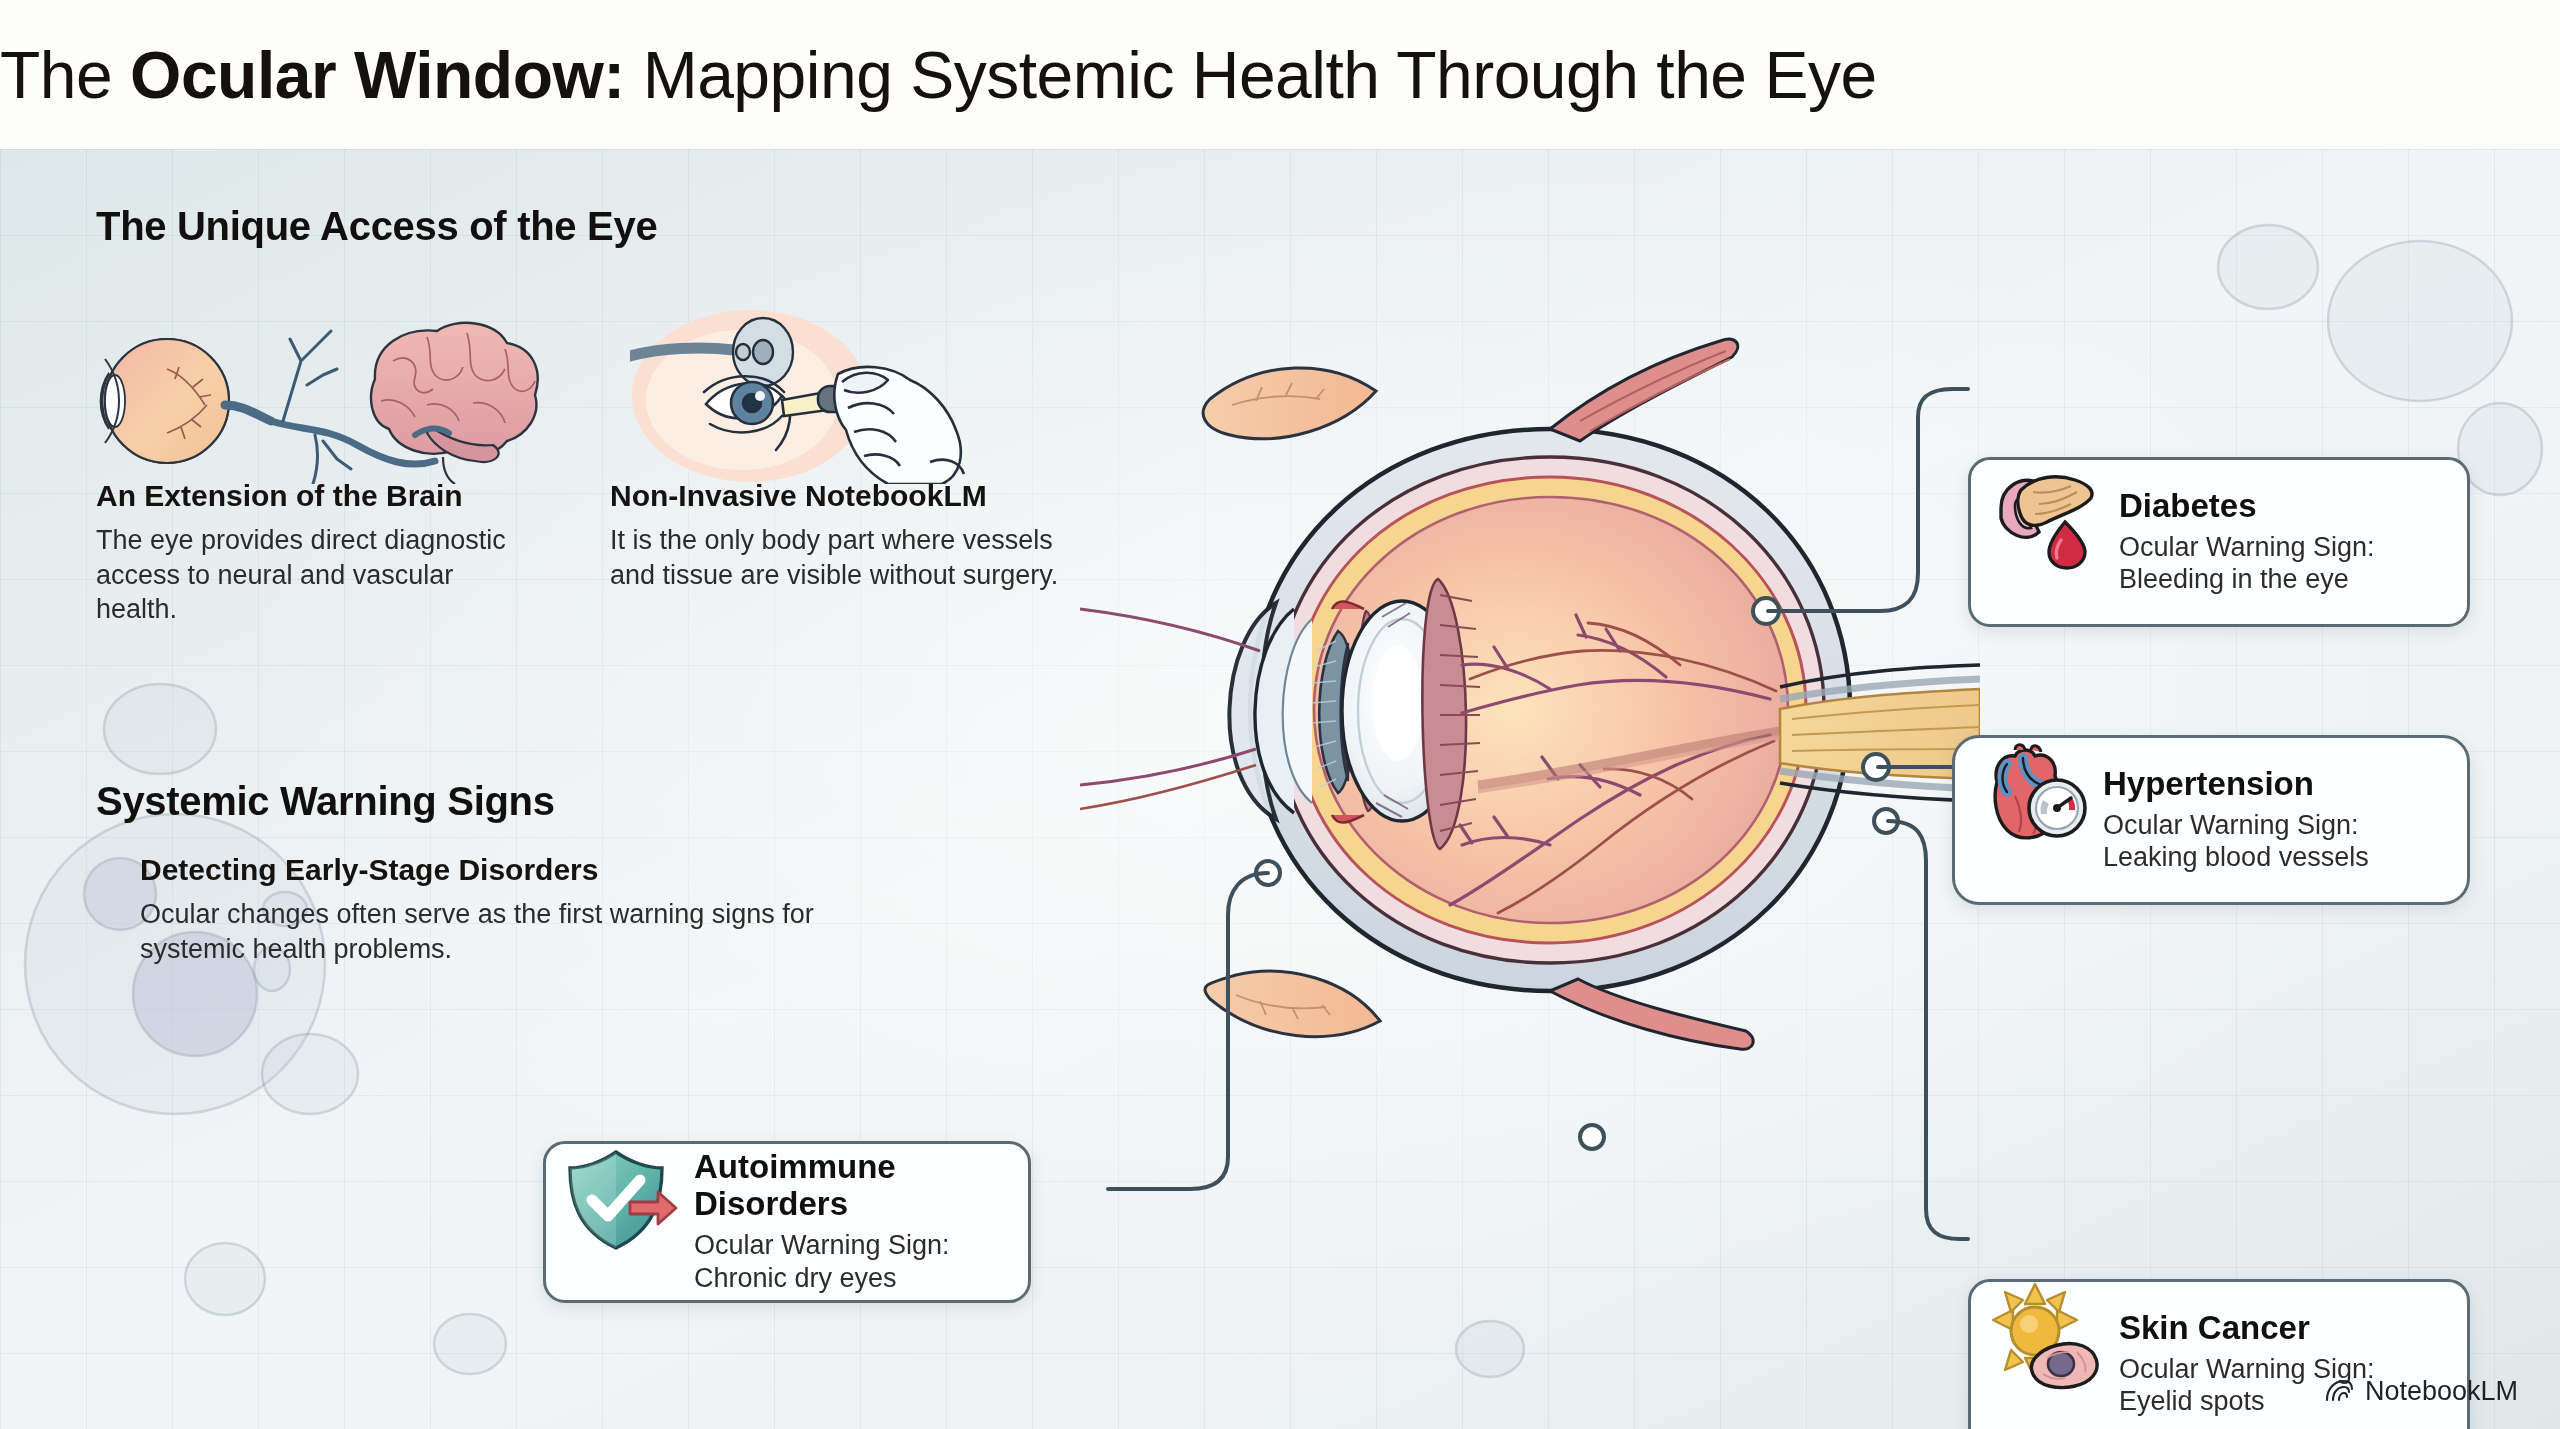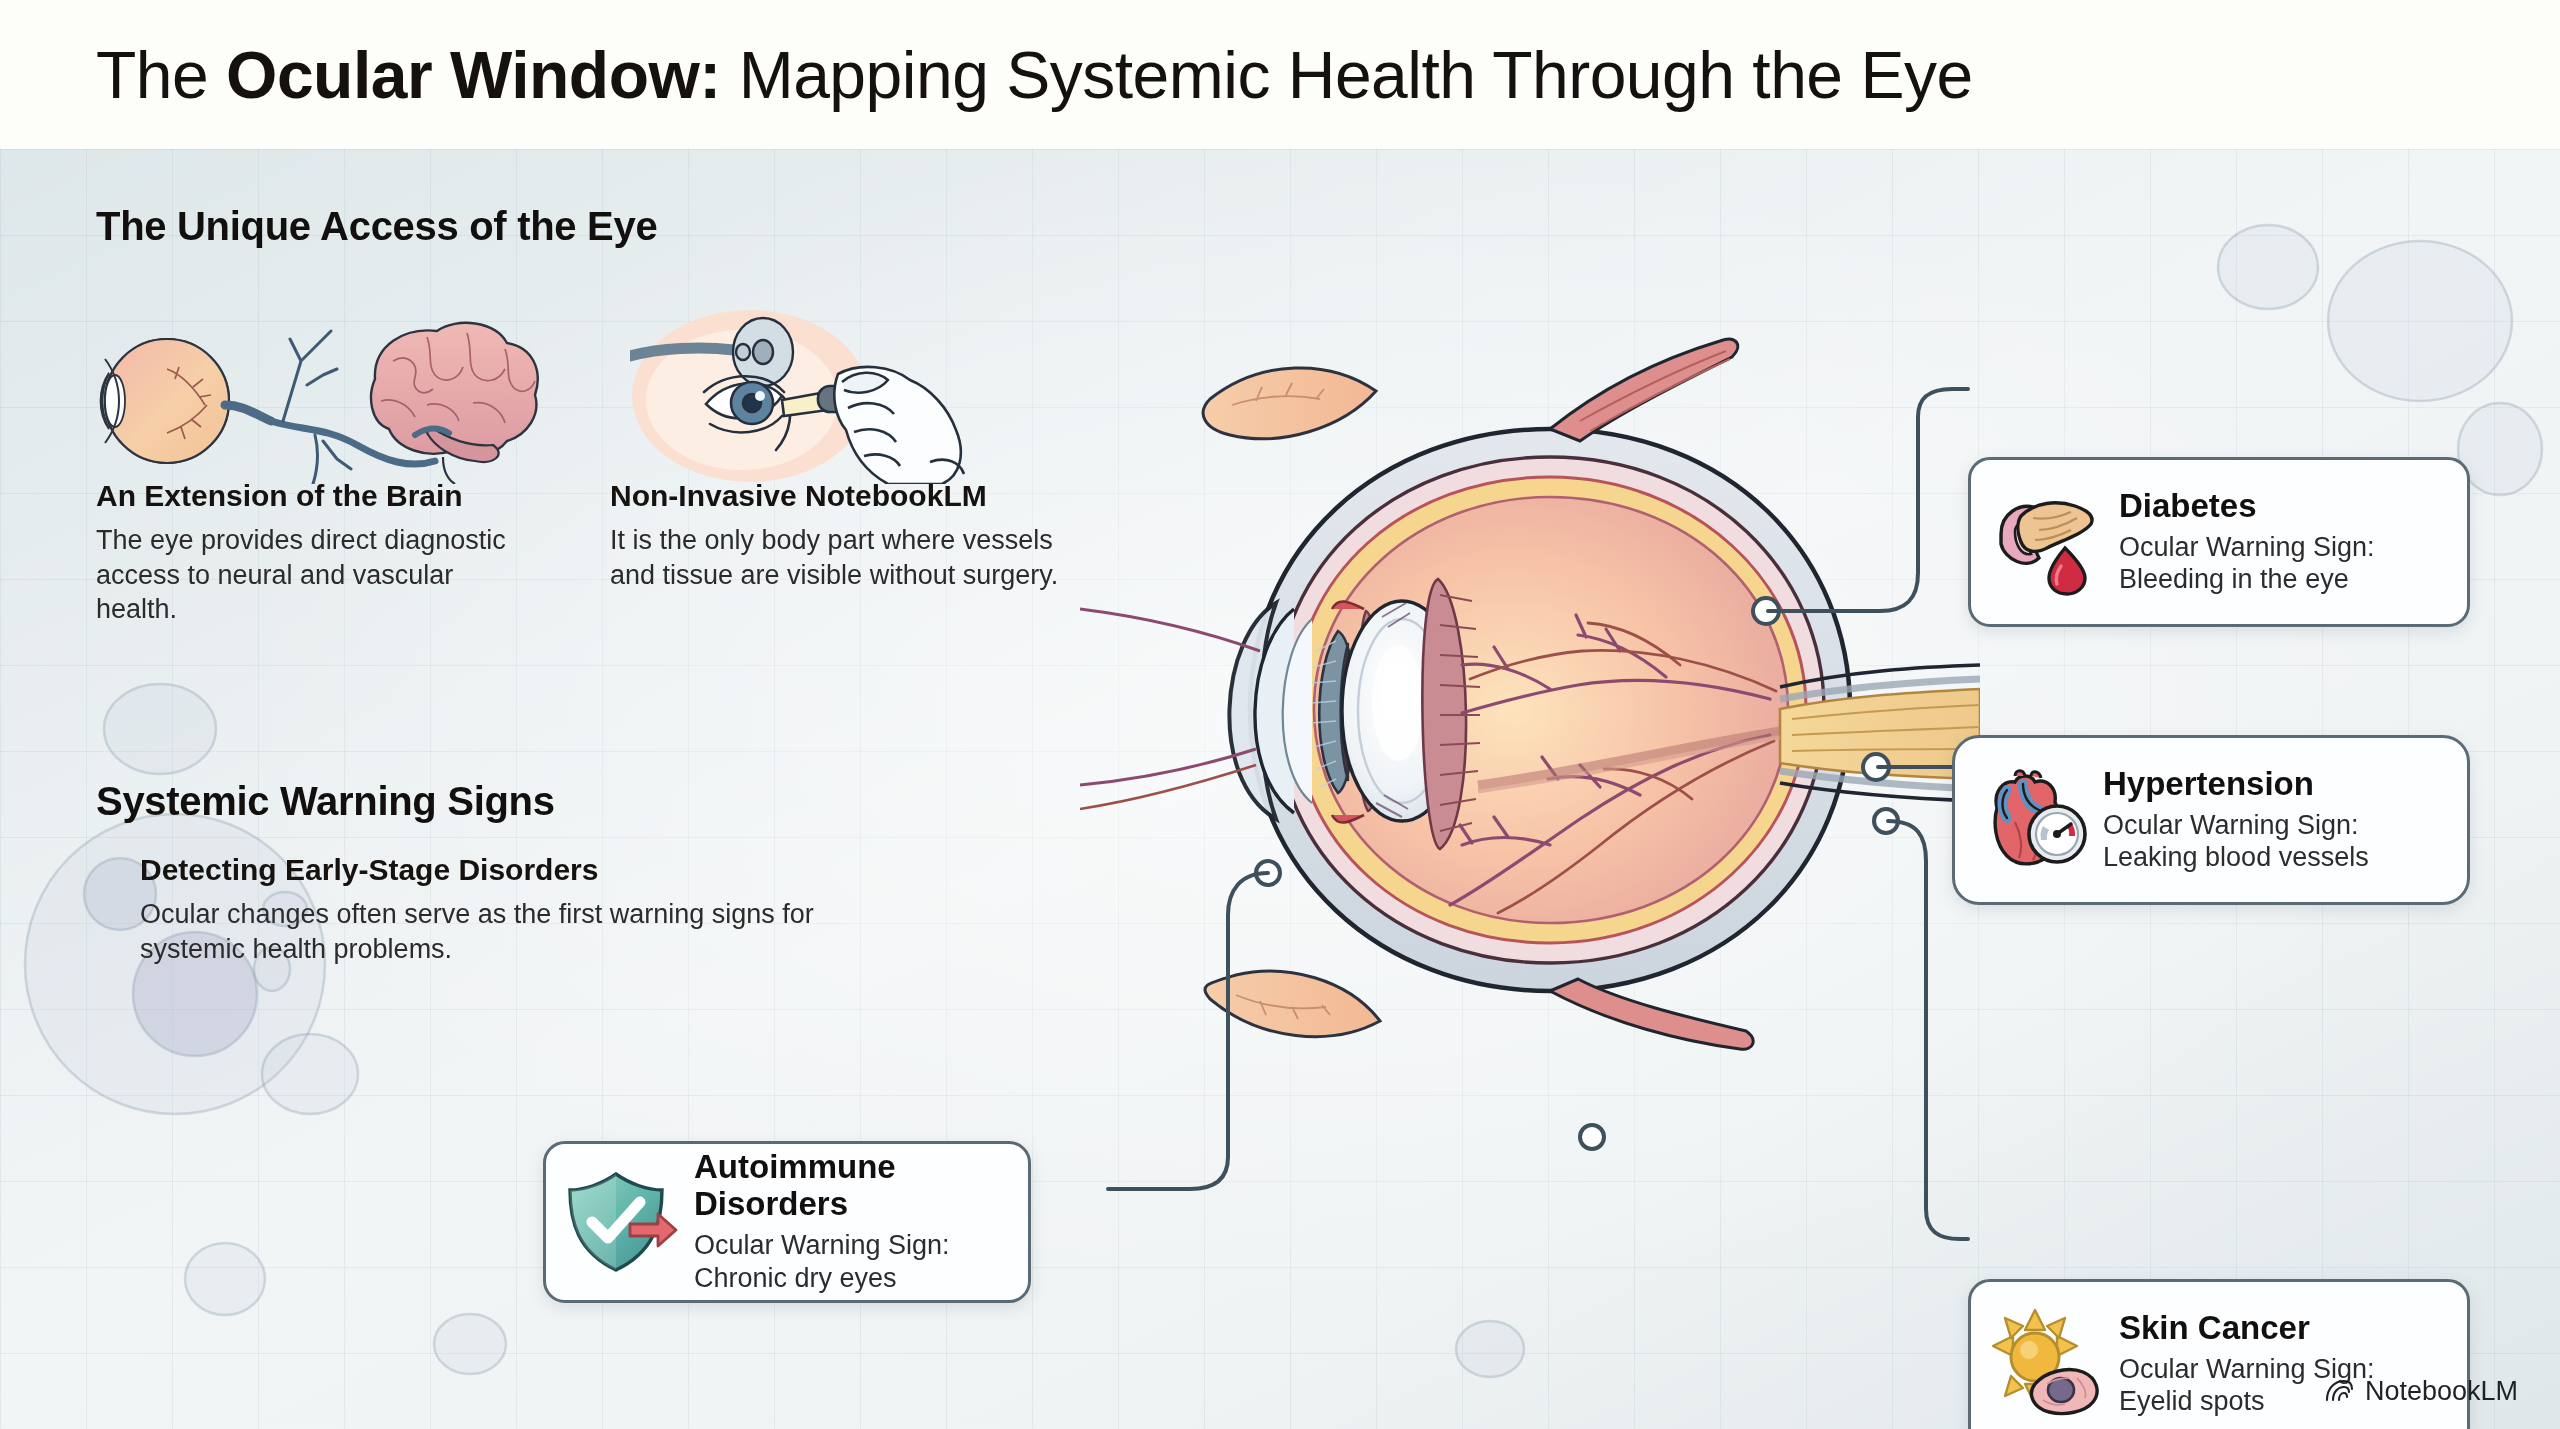--- a/index.html
+++ b/index.html
@@ -10,21 +10,20 @@
     position:relative;
   }
 
   
   .header {
     position:absolute; left:0; top:0; width:2560px; height:149px;
     background:#fdfdfa;
     display:flex; align-items:center;
   }
   .header-title {
-    margin-left:96px;
     font-size:66px;
     letter-spacing:-0.5px;
     color:#14110f;
     white-space:nowrap;
     font-weight:400;
   }
   .header-title b { font-weight:700; }
 
   
   .canvas {
@@ -66,21 +65,21 @@
 
   
   .eye-wrap { position:absolute; left:1080px; top:130px; width:900px; height:1000px; }
 
   
   .card {
     position:absolute;
     background:#fdfeff;
     border:3px solid #5a6b75;
     border-radius:22px;
-    display:flex; align-items:center;
+    display:flex; 
     box-shadow:0 5px 16px rgba(60,80,95,.13);
     padding:0 26px 0 20px;
   }
   .card-icon { flex:0 0 auto; width:112px; height:112px; margin-right:16px; }
   .card-text { display:flex; flex-direction:column; justify-content:center; }
   .card-title { font-size:33px; font-weight:700; color:#11100f; line-height:1.12; margin-bottom:6px; }
   .card-line  { font-size:27px; color:#2c2c2c; line-height:1.22; }
 
   .card-diabetes     { left:1968px; top:308px;  width:502px; height:170px; }
   .card-hypertension { left:1952px; top:586px;  width:518px; height:170px;border-radius:27px; }

